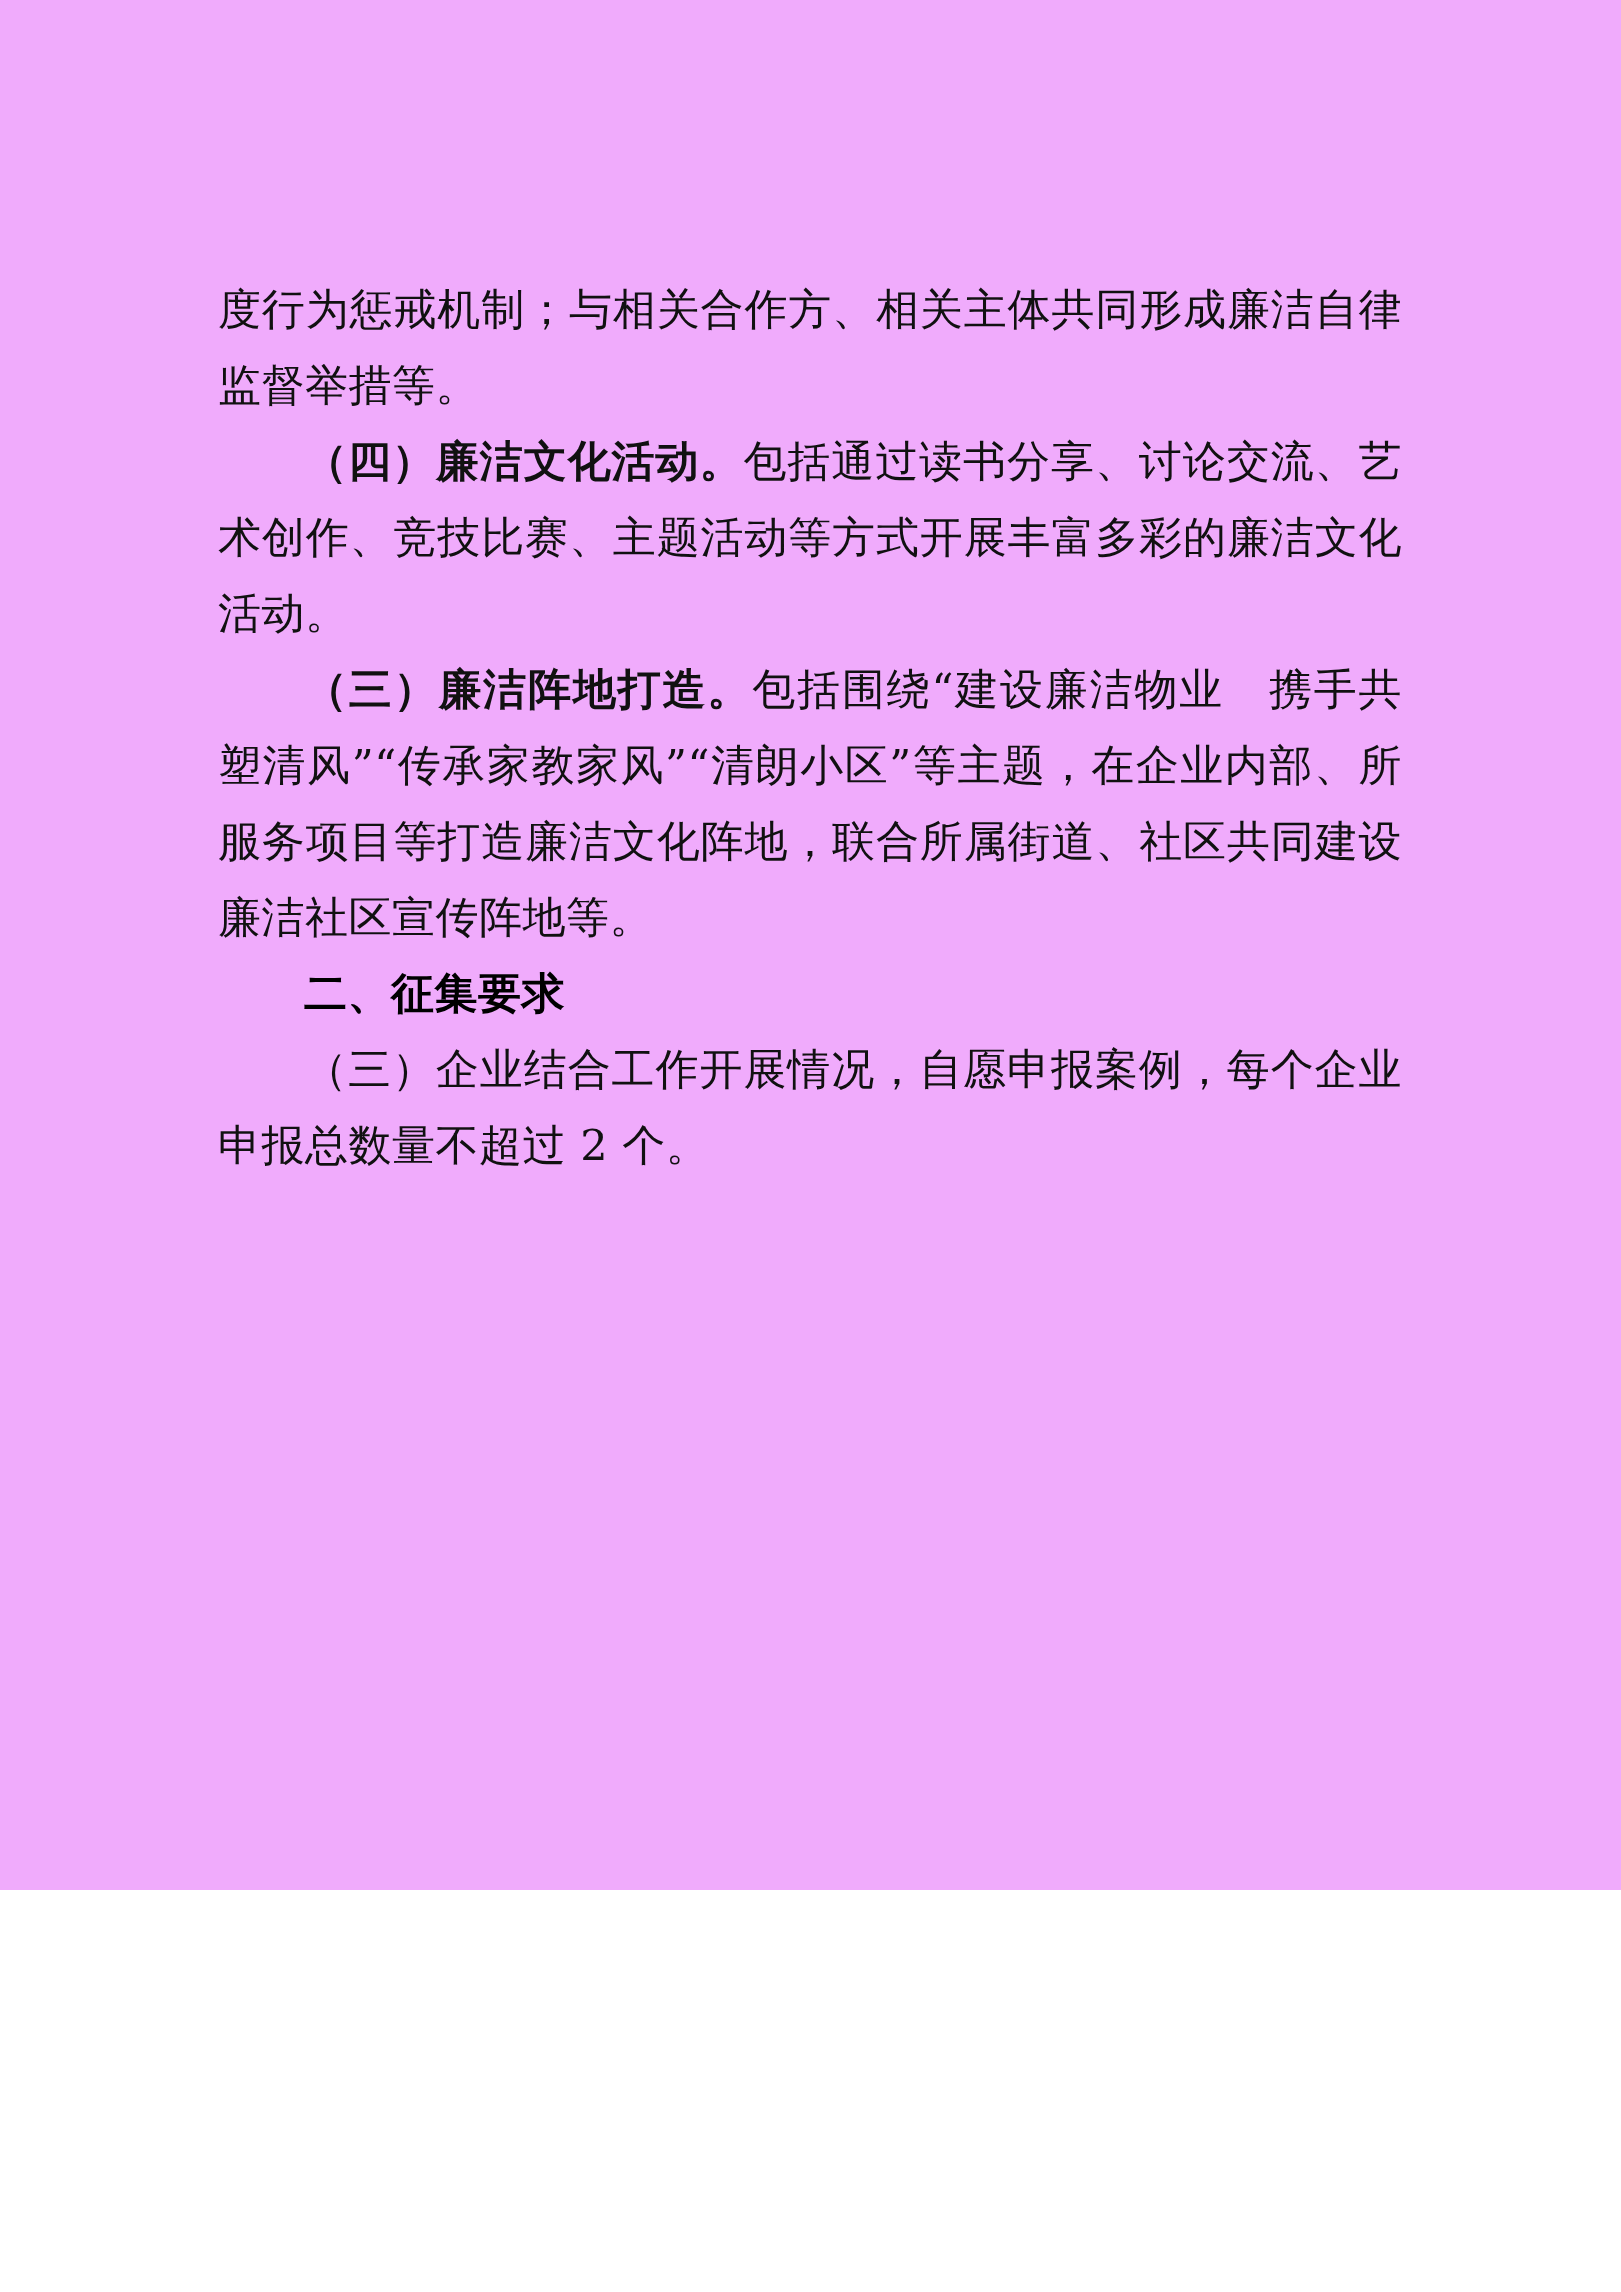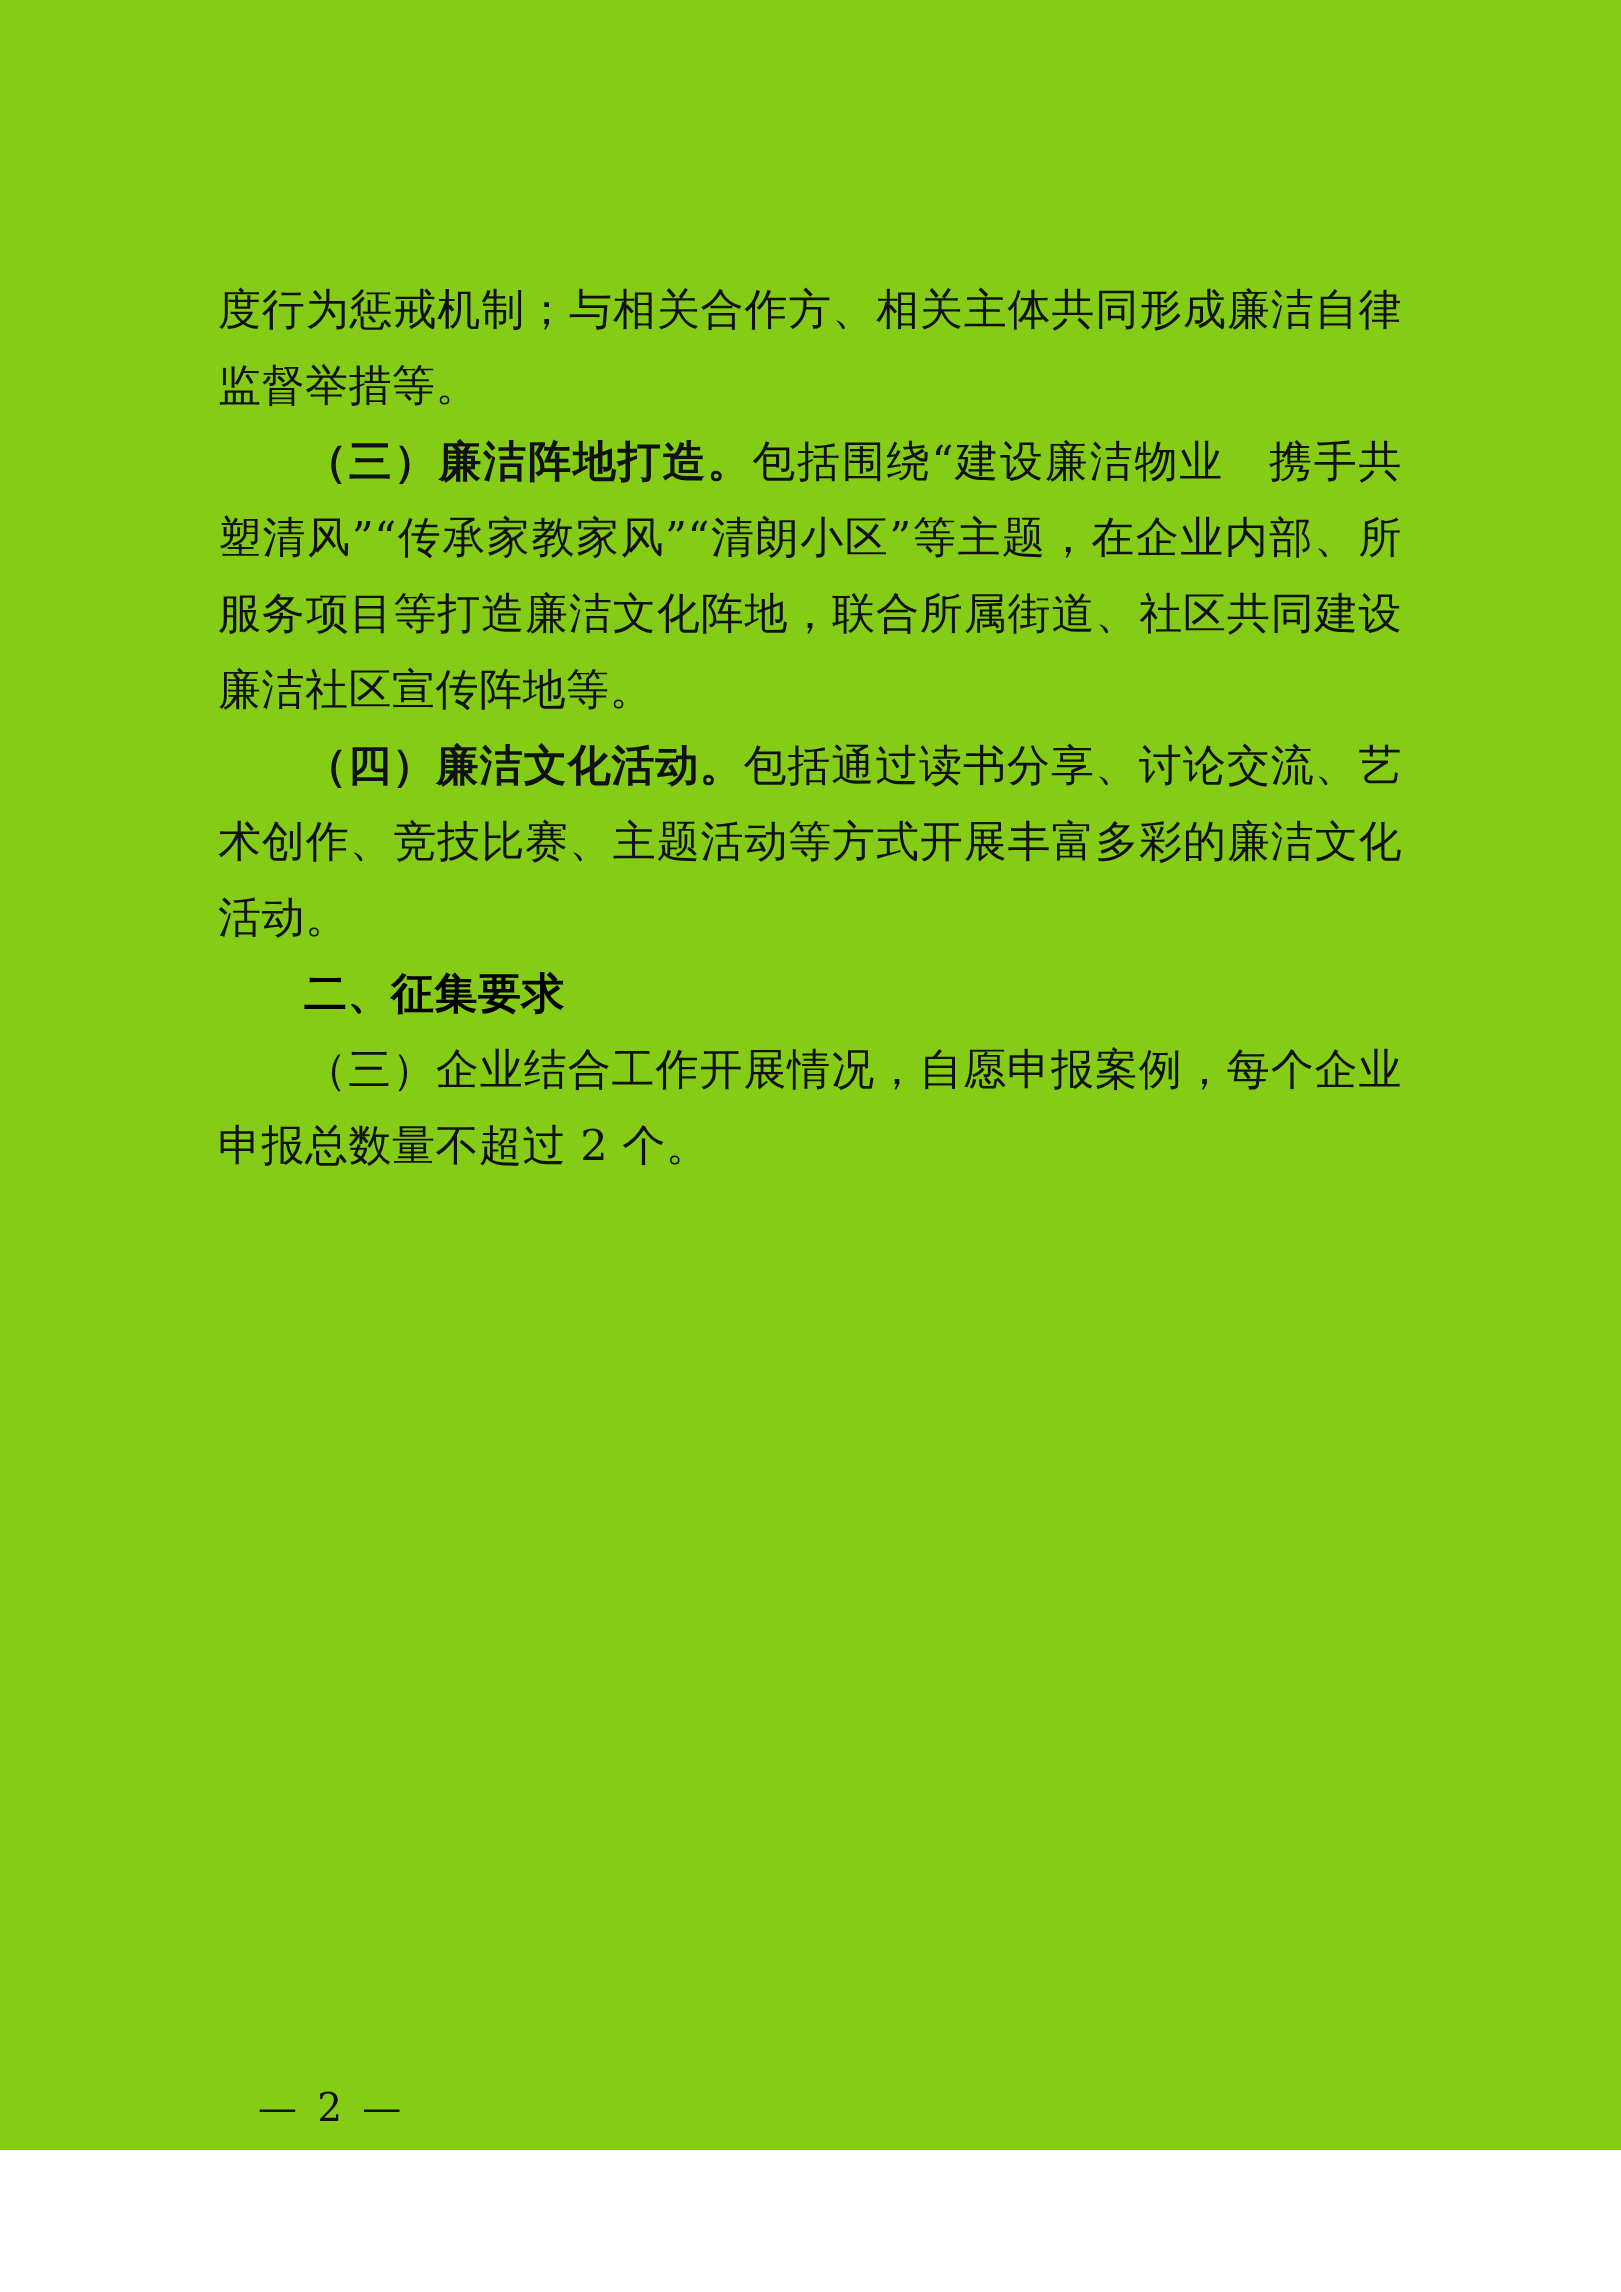--- a/index.html
+++ b/index.html
@@ -3,22 +3,22 @@
 <meta charset="utf-8">
 <style>
   html, body {
     margin: 0;
     padding: 0;
     background: #ffffff;
   }
   .page {
     position: relative;
     width: 1621px;
-    height: 2150px;
-    background: #84cc16;
+    height: 1890px;
+    background: #f0abfc;
     overflow: hidden;
     color: #111111;
   }
   .content {
     position: absolute;
     left: 218px;
     top: 271px;
     width: 1184px;
   }
   .para {
@@ -61,23 +61,23 @@
 </style>
 </head>
 <body>
 
 <div class="page">
   <div class="content">
 
     <p class="para no-indent">度行为惩戒机制；与相关合作方、相关主体共同形成廉洁自律监督举措等。</p>
 
 
+    <p class="para"><span class="lead">（四）廉洁文化活动。</span><span>包括通过读书分享、讨论交流、艺术创作、竞技比赛、主题活动等方式开展丰富多彩的廉洁文化活动。</span></p>
+
     <p class="para"><span class="lead">（三）廉洁阵地打造。</span><span>包括围绕“建设廉洁物业　携手共塑清风”“传承家教家风”“清朗小区”等主题，在企业内部、所服务项目等打造廉洁文化阵地，联合所属街道、社区共同建设廉洁社区宣传阵地等。</span></p>
-
-    <p class="para"><span class="lead">（四）廉洁文化活动。</span><span>包括通过读书分享、讨论交流、艺术创作、竞技比赛、主题活动等方式开展丰富多彩的廉洁文化活动。</span></p>
 
     <h2 class="heading">二、征集要求</h2>
 
 
 
 
     <p class="para">（三）企业结合工作开展情况，自愿申报案例，每个企业申报总数量不超过 2 个。</p>
 
   </div>
 

